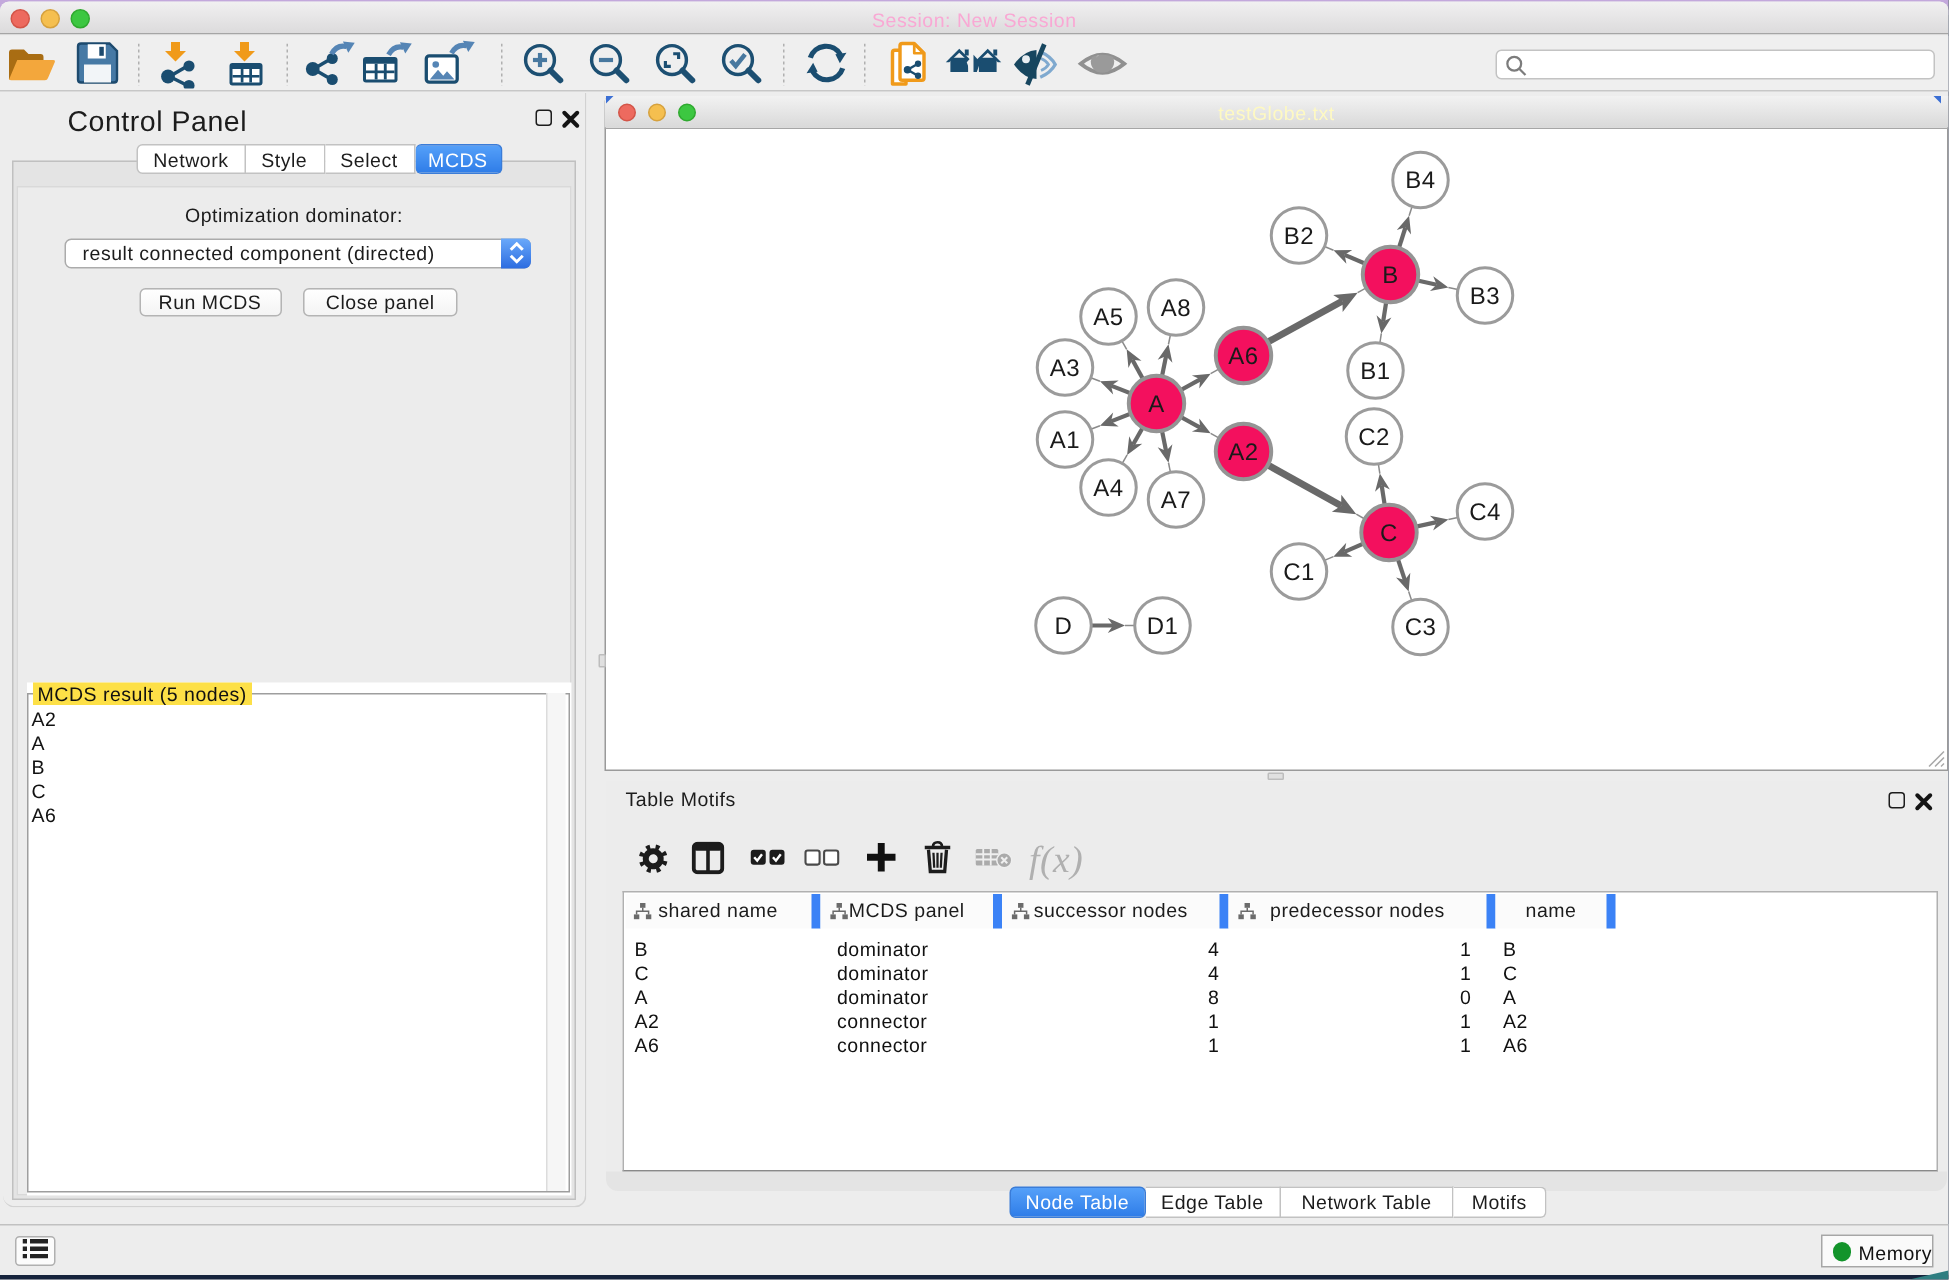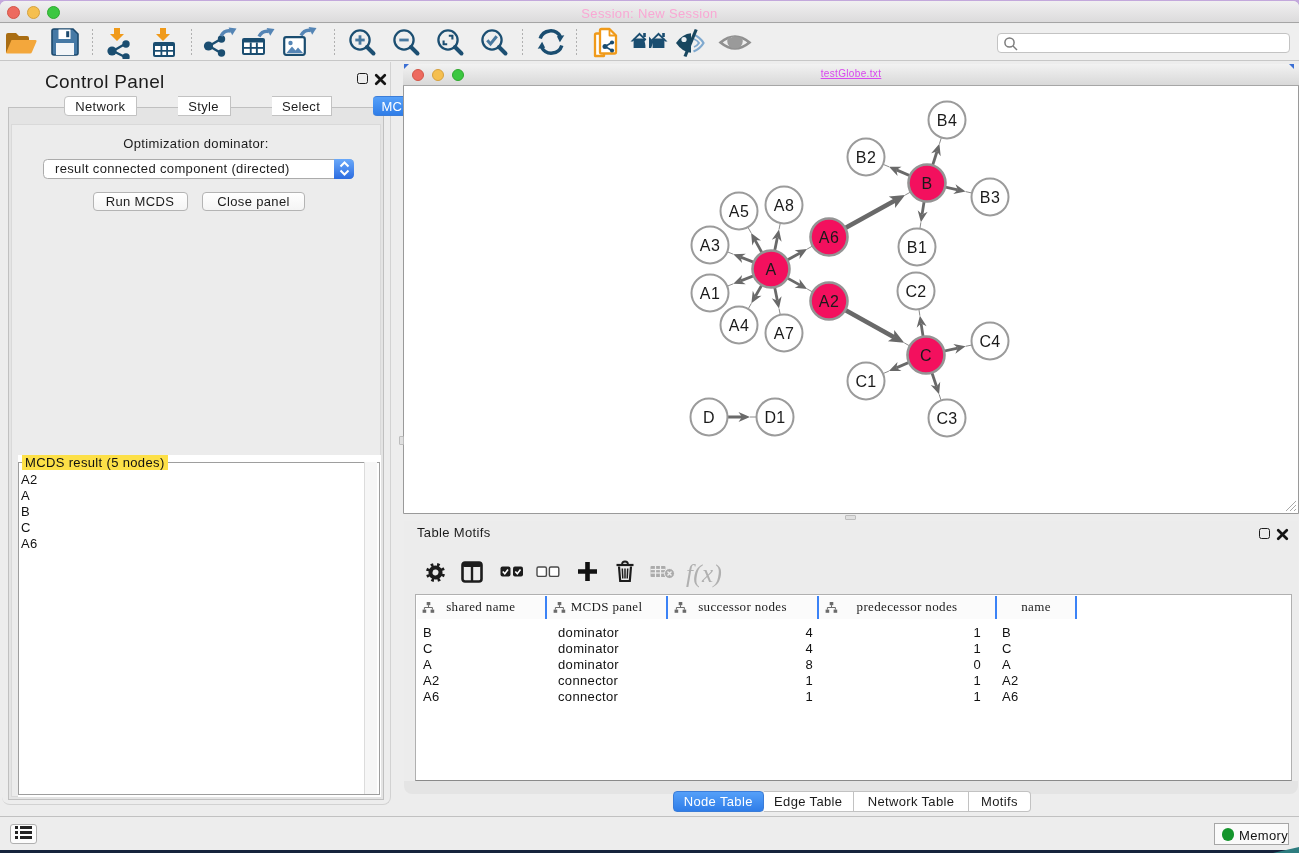--- a/index.html
+++ b/index.html
@@ -32,31 +32,31 @@
 .cpbtn { top:191.5px; height:19px; background:linear-gradient(#ffffff,#f4f4f4); border:1px solid #b4b4b4; border-radius:4px; font-size:13px; color:#1c1c1c; text-align:center; line-height:17px; }
 #mcds-white { left:17.5px; top:455px; width:363px; height:341.5px; background:#fff; }
 #mcds-border { left:18px; top:461.5px; width:362px; height:333px; border:1px solid #9e9e9e; }
 #mcds-legend { left:22px; top:455px; background:#fde047; padding:0 3px; font-size:13px; color:#111; }
 #mcds-list { left:21px; top:472px; font-size:13px; color:#111; line-height:16px; }
 #mcds-scroll { left:364px; top:462px; width:13px; height:332px; background:#f6f6f6; border-left:1px solid #dcdcdc; }
 
 
 #netwin { left:403px; top:63.5px; width:896px; height:450px; background:#fff; border:1px solid #9a9a9a; border-radius:4px 4px 0 0; }
 #net-title { left:403px; top:63.5px; width:896px; height:22px; background:linear-gradient(#f2f2f2,#d9d9d9); border-bottom:1px solid #a6a6a6; border-radius:4px 0 0 0; }
-#net-title-text { left:403px; top:68px; width:896px; text-align:center; font-size:10px; color:#d946ef;text-decoration:underline; }
+#net-title-text { left:403px; top:68px; width:896px; text-align:center; font-size:13px; color:#fef9c3; }
 #net-corner { left:403.5px; top:64px; width:0; height:0; border-top:5px solid #3b6fd4; border-right:5px solid transparent; }
 #net-grip { left:1284px; top:499px; width:13px; height:13px; }
 #vsplit-handle { left:398.5px; top:436px; width:5px; height:9px; background:#e0e0e0; border:1px solid #bdbdbd; border-radius:1px; }
 #hsplit-handle { left:845px; top:514.5px; width:11px; height:5px; background:#e0e0e0; border:1px solid #bdbdbd; border-radius:1px; }
 
 #tpanel { left:403.5px; top:521px; width:894px; height:272.5px; background:#ececec; border-radius:0 0 8px 8px; }
 #tpanel-strip { left:403.5px; top:780.5px; width:894px; height:13px; background:#e4e4e4; border-radius:0 0 8px 8px; }
 #tp-title { left:417px; top:525px; font-size:13px; color:#1c1c1c; }
 #tbl-frame { left:415px; top:593.5px; width:877px; height:187px; background:#fff; border:1px solid #b0b0b0; border-bottom-color:#8a8a8a; }
-.th-cell { top:595.5px; height:23px; background:#fbfbfb; border-right:2px solid #3b82f6; font-size:13px; color:#1c1c1c; text-align:center; line-height:22px;font-family:Liberation Serif, serif; }
+.th-cell { top:595.5px; height:23px; background:#fbfbfb; border-right:6px solid #3b82f6; font-size:13px; color:#1c1c1c; text-align:center; line-height:22px; }
 .trow { font-size:13px; color:#111; height:16px; }
 .tcell { position:absolute; }
 
 #statusbar { left:0; top:816px; width:1299px; height:33.5px; background:#ededed; border-top:1px solid #c1c1c1; }
 #sb-btn { left:9.5px; top:824px; width:27.5px; height:19.5px; background:#fcfcfc; border:1px solid #b0b0b0; border-radius:3px; }
 #mem-btn { left:1214px; top:822.5px; width:75px; height:22.5px; background:#fafafa; border:1px solid #a6a6a6; }
 #mem-dot { left:1221.5px; top:828px; width:12.5px; height:12.5px; border-radius:50%; background:#13942b; }
 #mem-txt { left:1239px; top:827.5px; font-size:13px; color:#111; }
 #desk-bottom-teal { right:0; bottom:0; width:0; height:0; border-left:26px solid transparent; border-bottom:6px solid #2e7d80; }
 </style>
@@ -223,21 +223,21 @@
 </svg>
 
 <div class="abs" id="cpanel"></div>
 <div class="abs" id="cp-title">Control Panel</div>
 <div class="abs winbtn-sq" style="left:357px;top:73px;"></div>
 <svg class="abs" style="left:374px;top:72.5px;" width="13" height="13" viewBox="0 0 13 13">
     <path d="M2.2 2.2 L10.8 10.8 M10.8 2.2 L2.2 10.8" stroke="#141414" stroke-width="2.7" stroke-linecap="round"></path>
   </svg>
 <div class="abs" id="cp-outer"></div>
 <div class="abs" id="cp-inner"></div>
-<div class="abs tabrow" style="left:64px;top:96px;gap:41px;">
+<div class="abs tabrow" style="left:91px;top:96px;">
 <div class="tab first" style="width:72.5px;">Network</div>
 <div class="tab" style="width:53px;">Style</div>
 <div class="tab" style="width:60px;">Select</div>
 <div class="tab sel last" style="width:58.5px;">MCDS</div>
 </div>
 <div class="abs" id="opt-label">Optimization dominator:</div>
 <div class="abs" id="cp-select"></div>
 <div class="abs" id="cp-sel-txt">result connected component (directed)</div>
 <div class="abs" id="cp-spin"></div>
 <svg class="abs" style="left:338px;top:161px;" width="13" height="15" viewBox="0 0 13 15">

